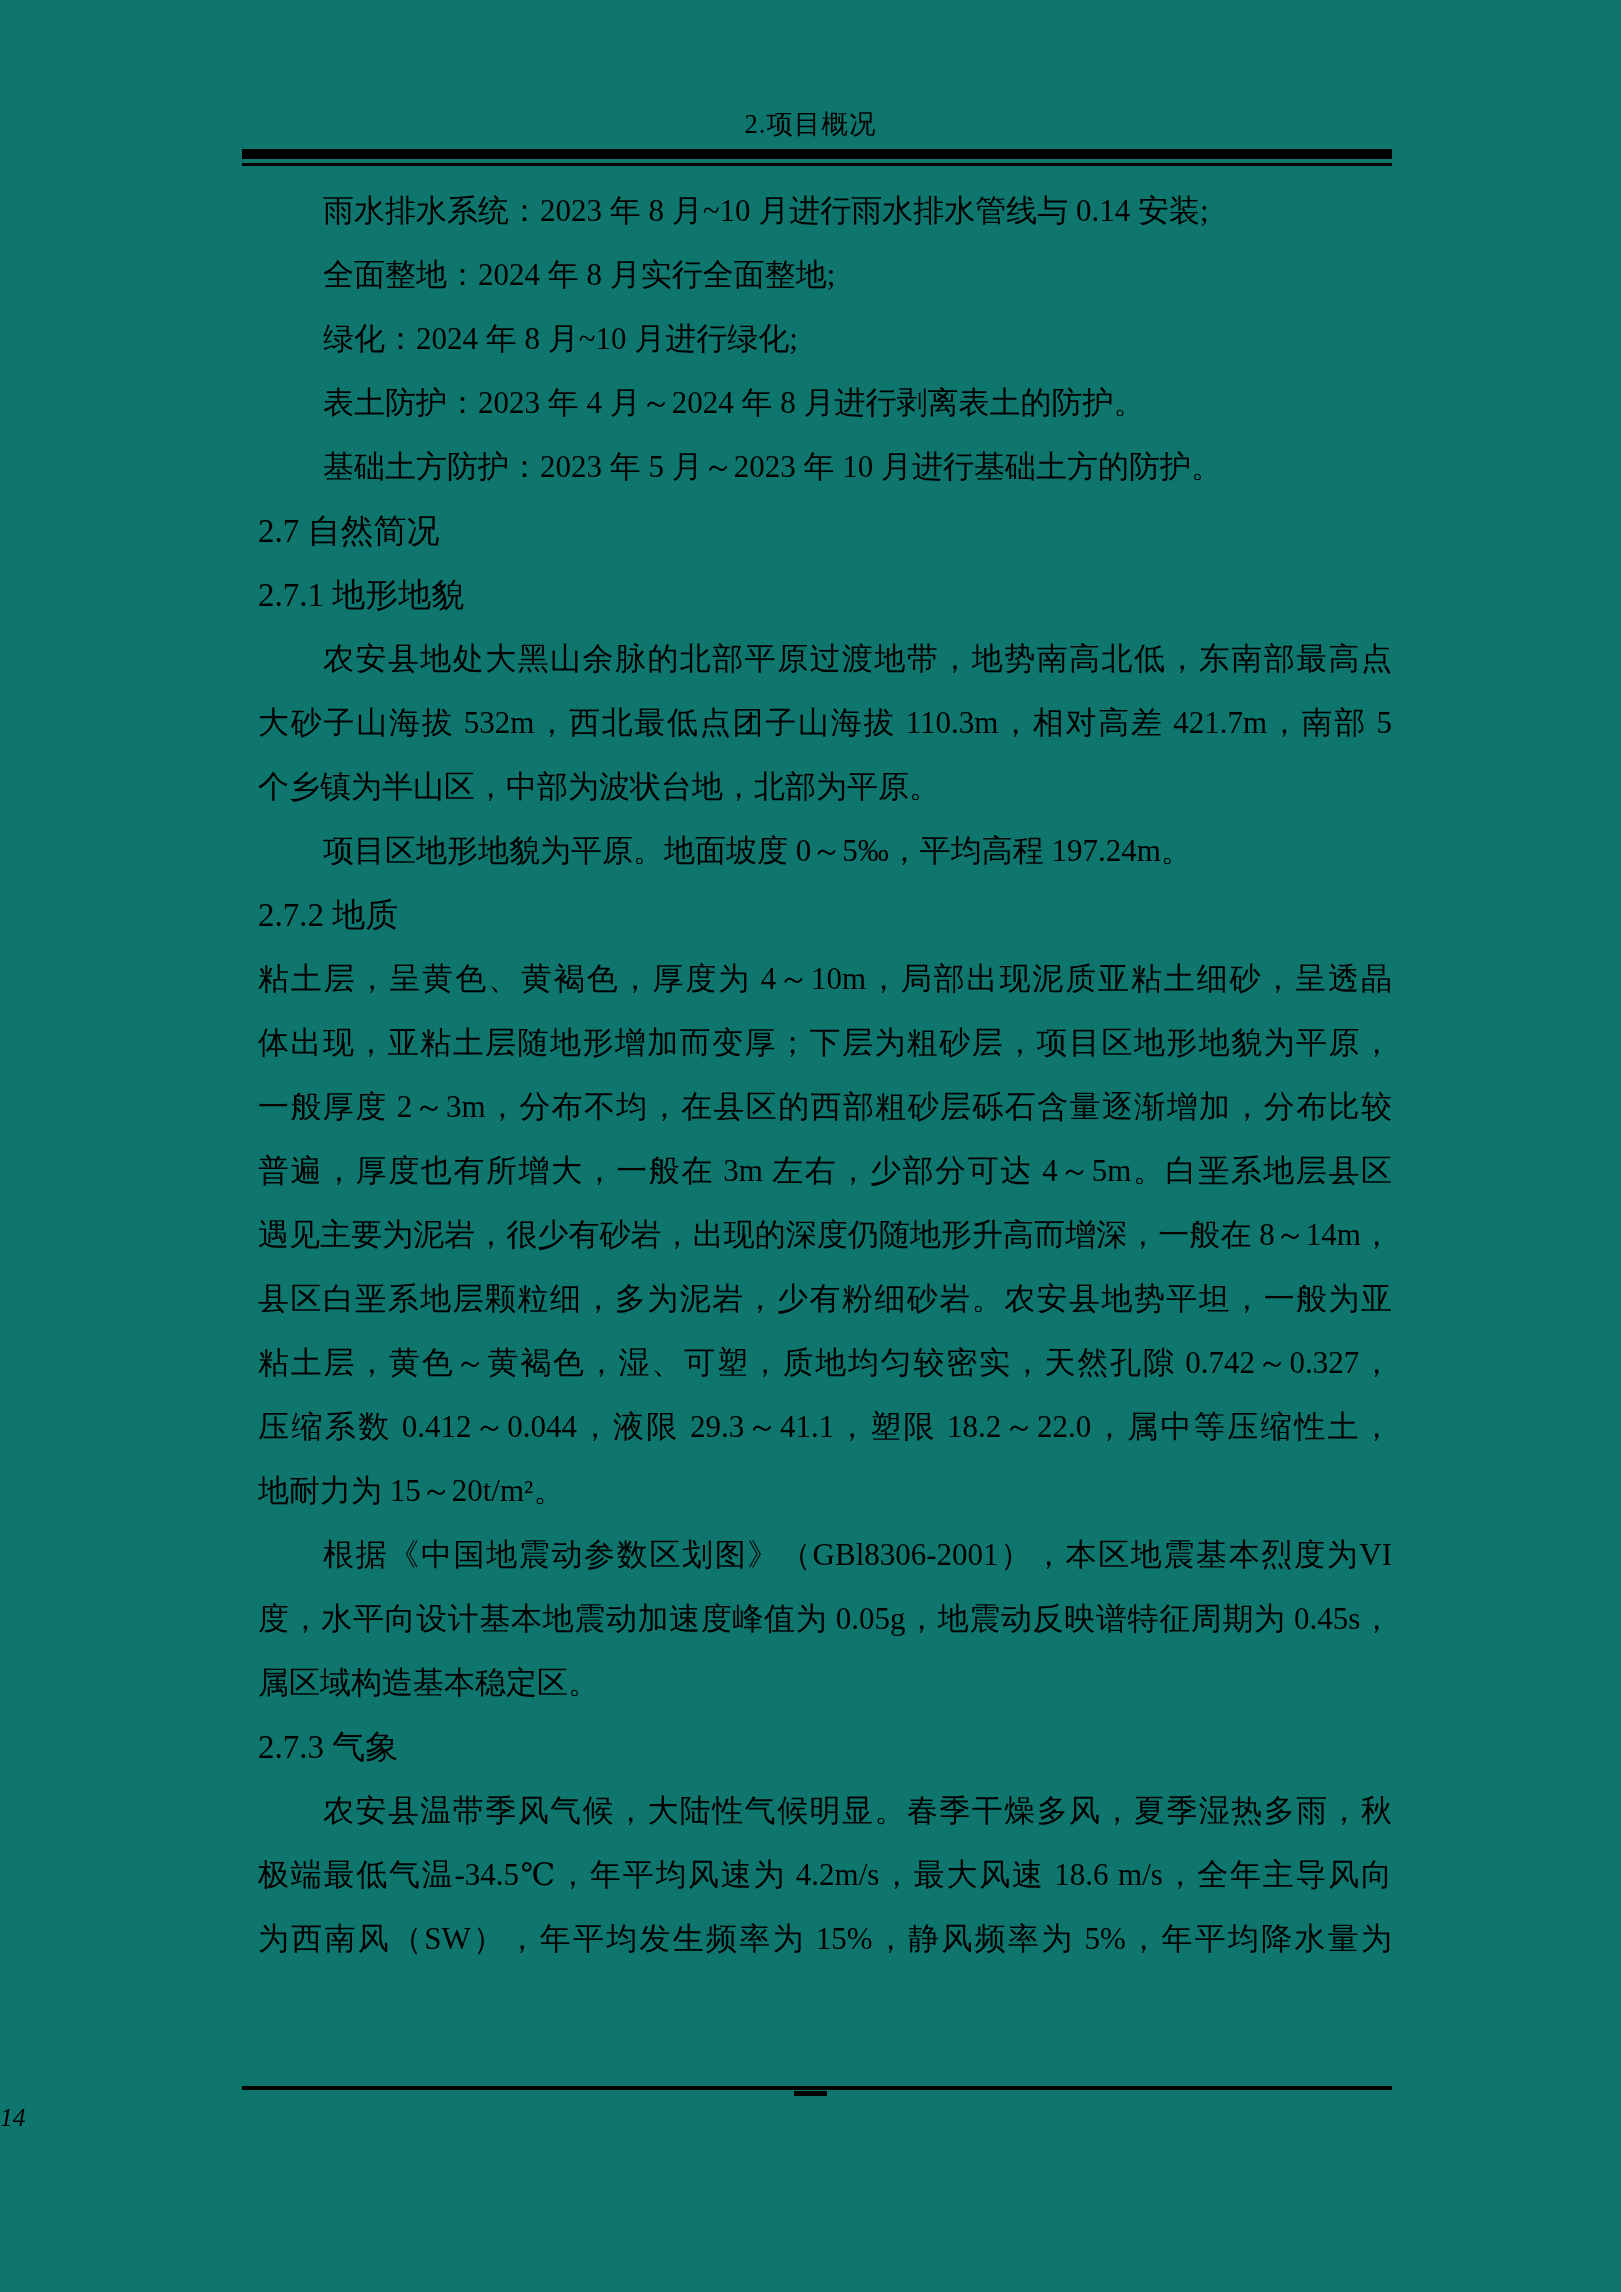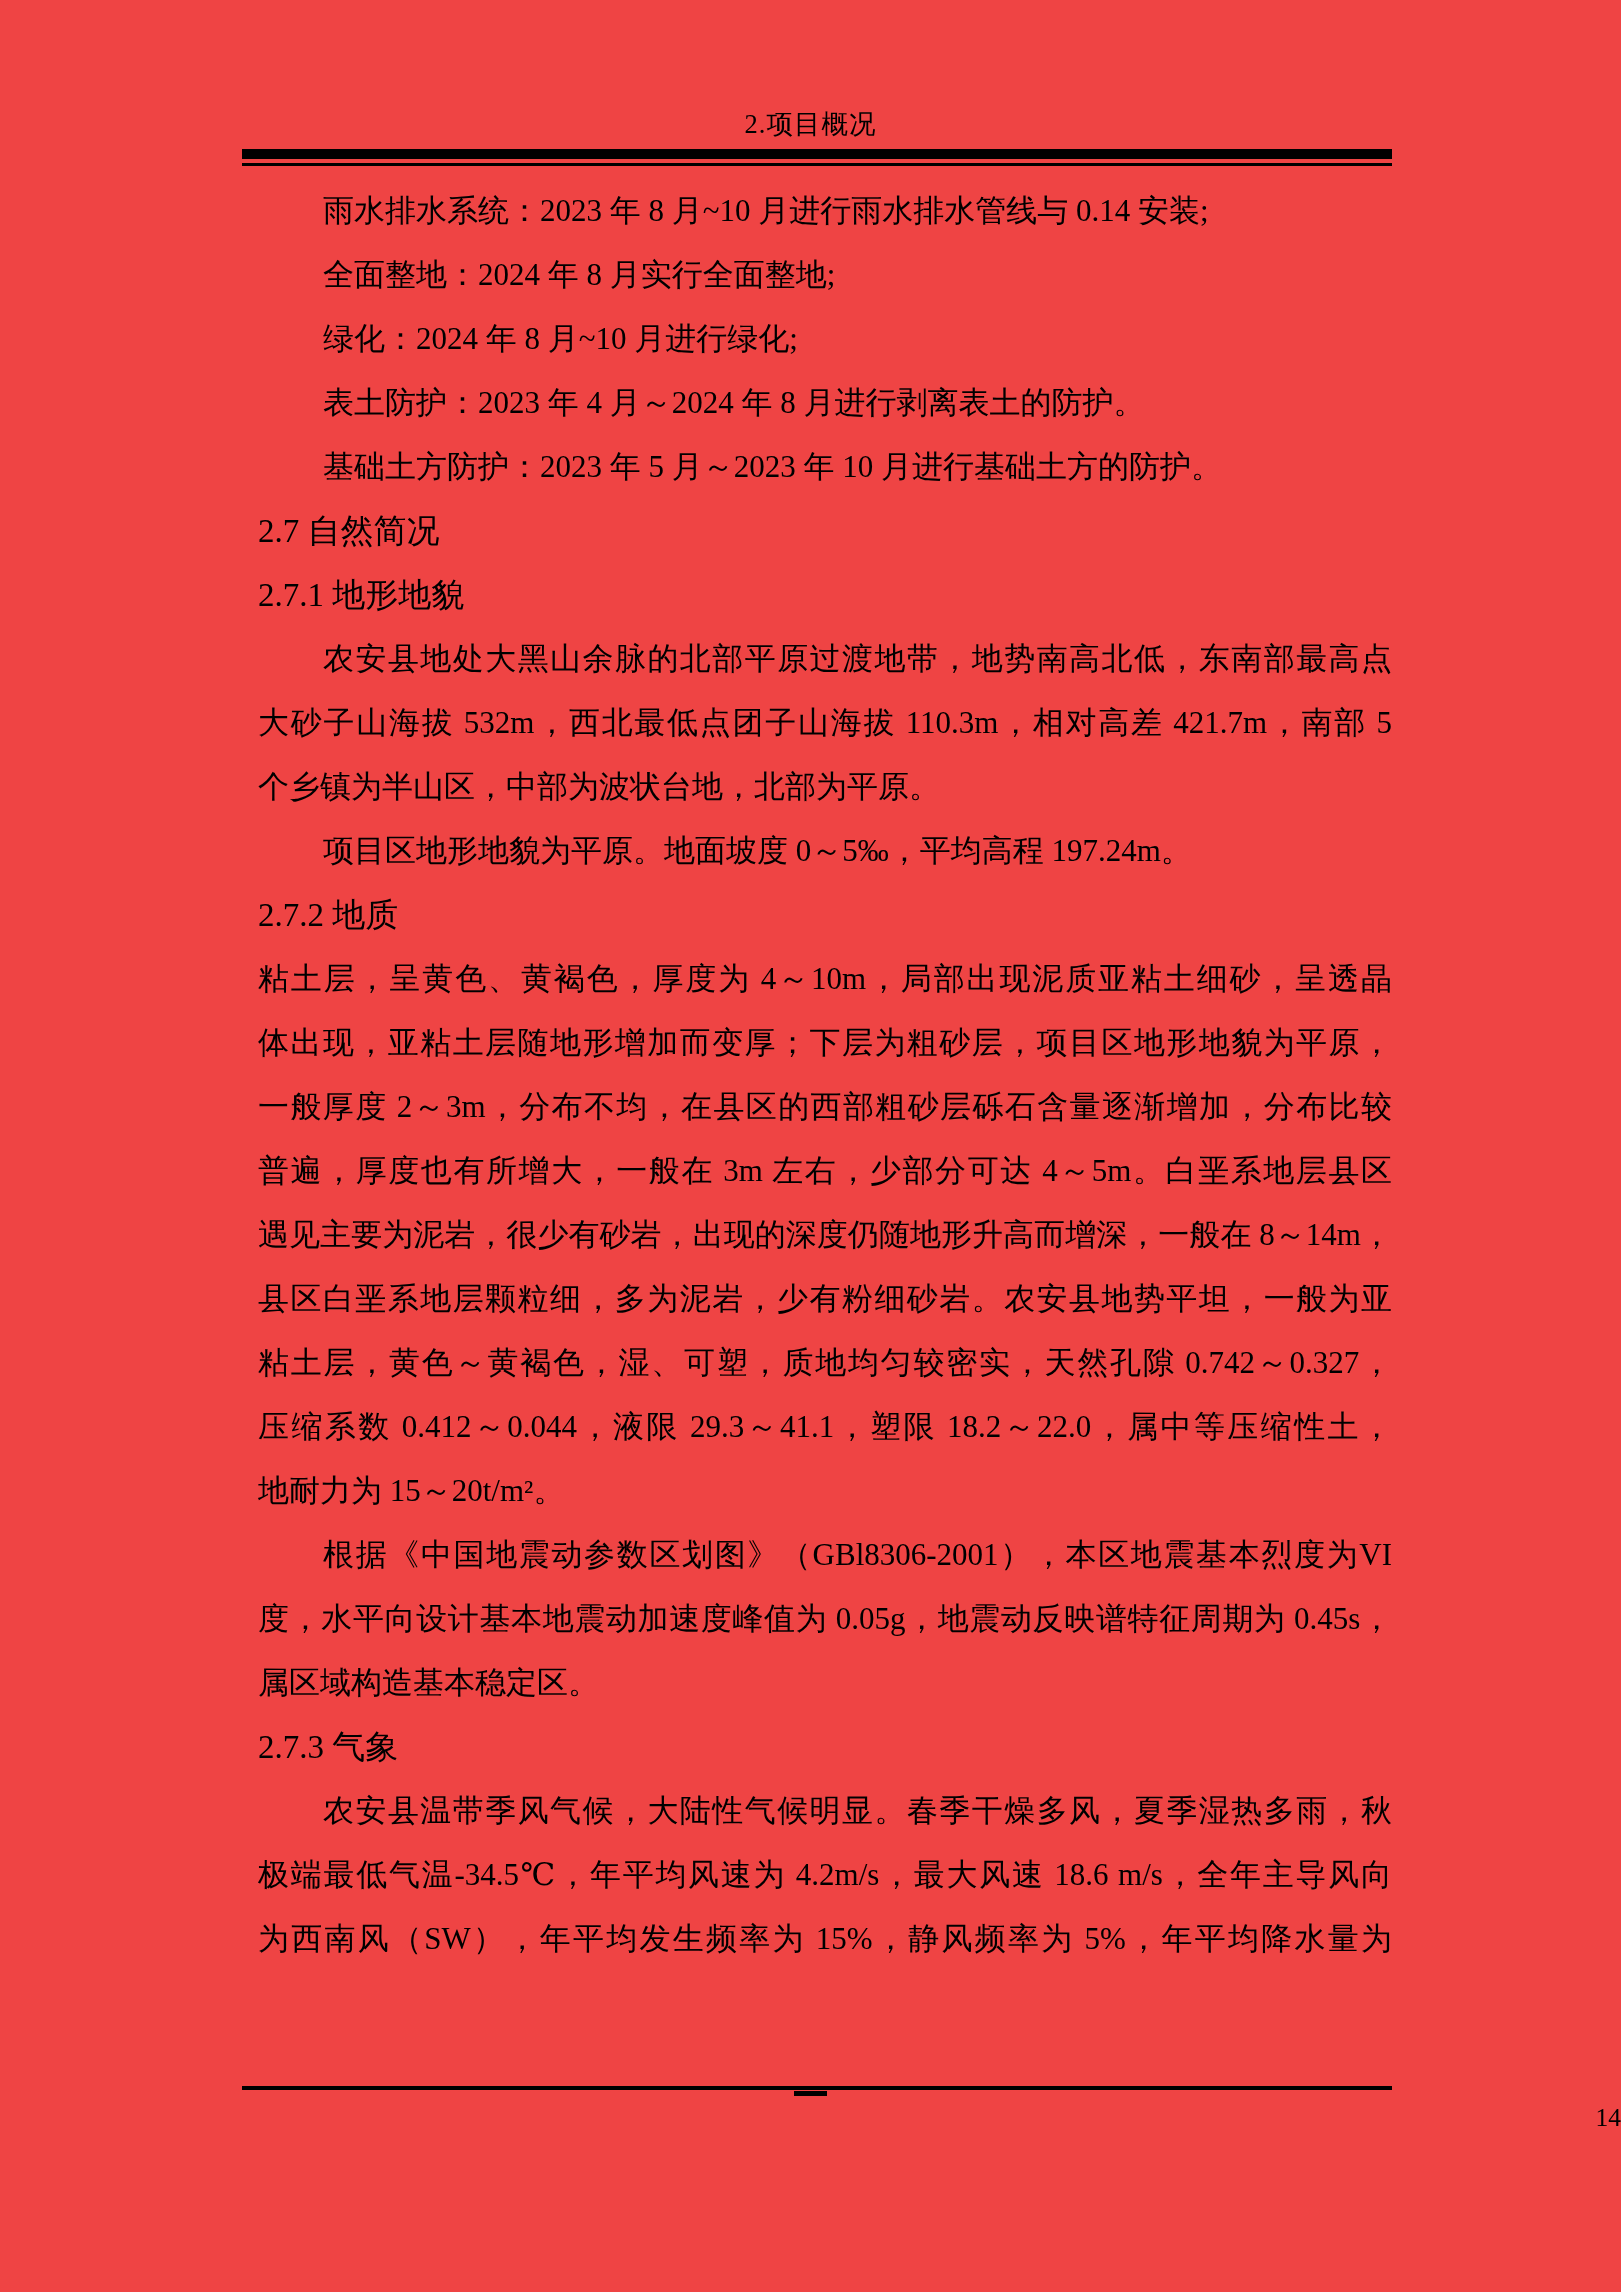--- a/index.html
+++ b/index.html
@@ -1,20 +1,20 @@
 <!DOCTYPE html>
 <html><head>
 <meta charset="utf-8">
 <style>
   html, body { margin: 0; padding: 0; background: #ffffff; }
   .page {
     position: relative;
     width: 1621px;
     height: 2293px;
-    background: #ef4444;
+    background: #0f766e;
     color: #000000;
     font-family: "Liberation Serif", "DejaVu Serif", serif;
     overflow: hidden;
   }
   .header-title {
     position: absolute;
     top: 108px;
     left: 0;
     width: 100%;
     text-align: center;
@@ -68,23 +68,24 @@
     top: 2091px;
     width: 33px;
     height: 4.9px;
     background: #000000;
   }
   .page-number {
     position: absolute;
     top: 2101px;
     left: 0;
     width: 100%;
-    text-align: right;
+    text-align: left;
     font-size: 25.5px;
     line-height: 33px;
+    font-style: italic;
   }
 </style>
 </head>
 <body>
 
 <div class="page">
 
   <div class="header-title">2.项目概况</div>
 
   <div class="rule rule-thick"></div>

